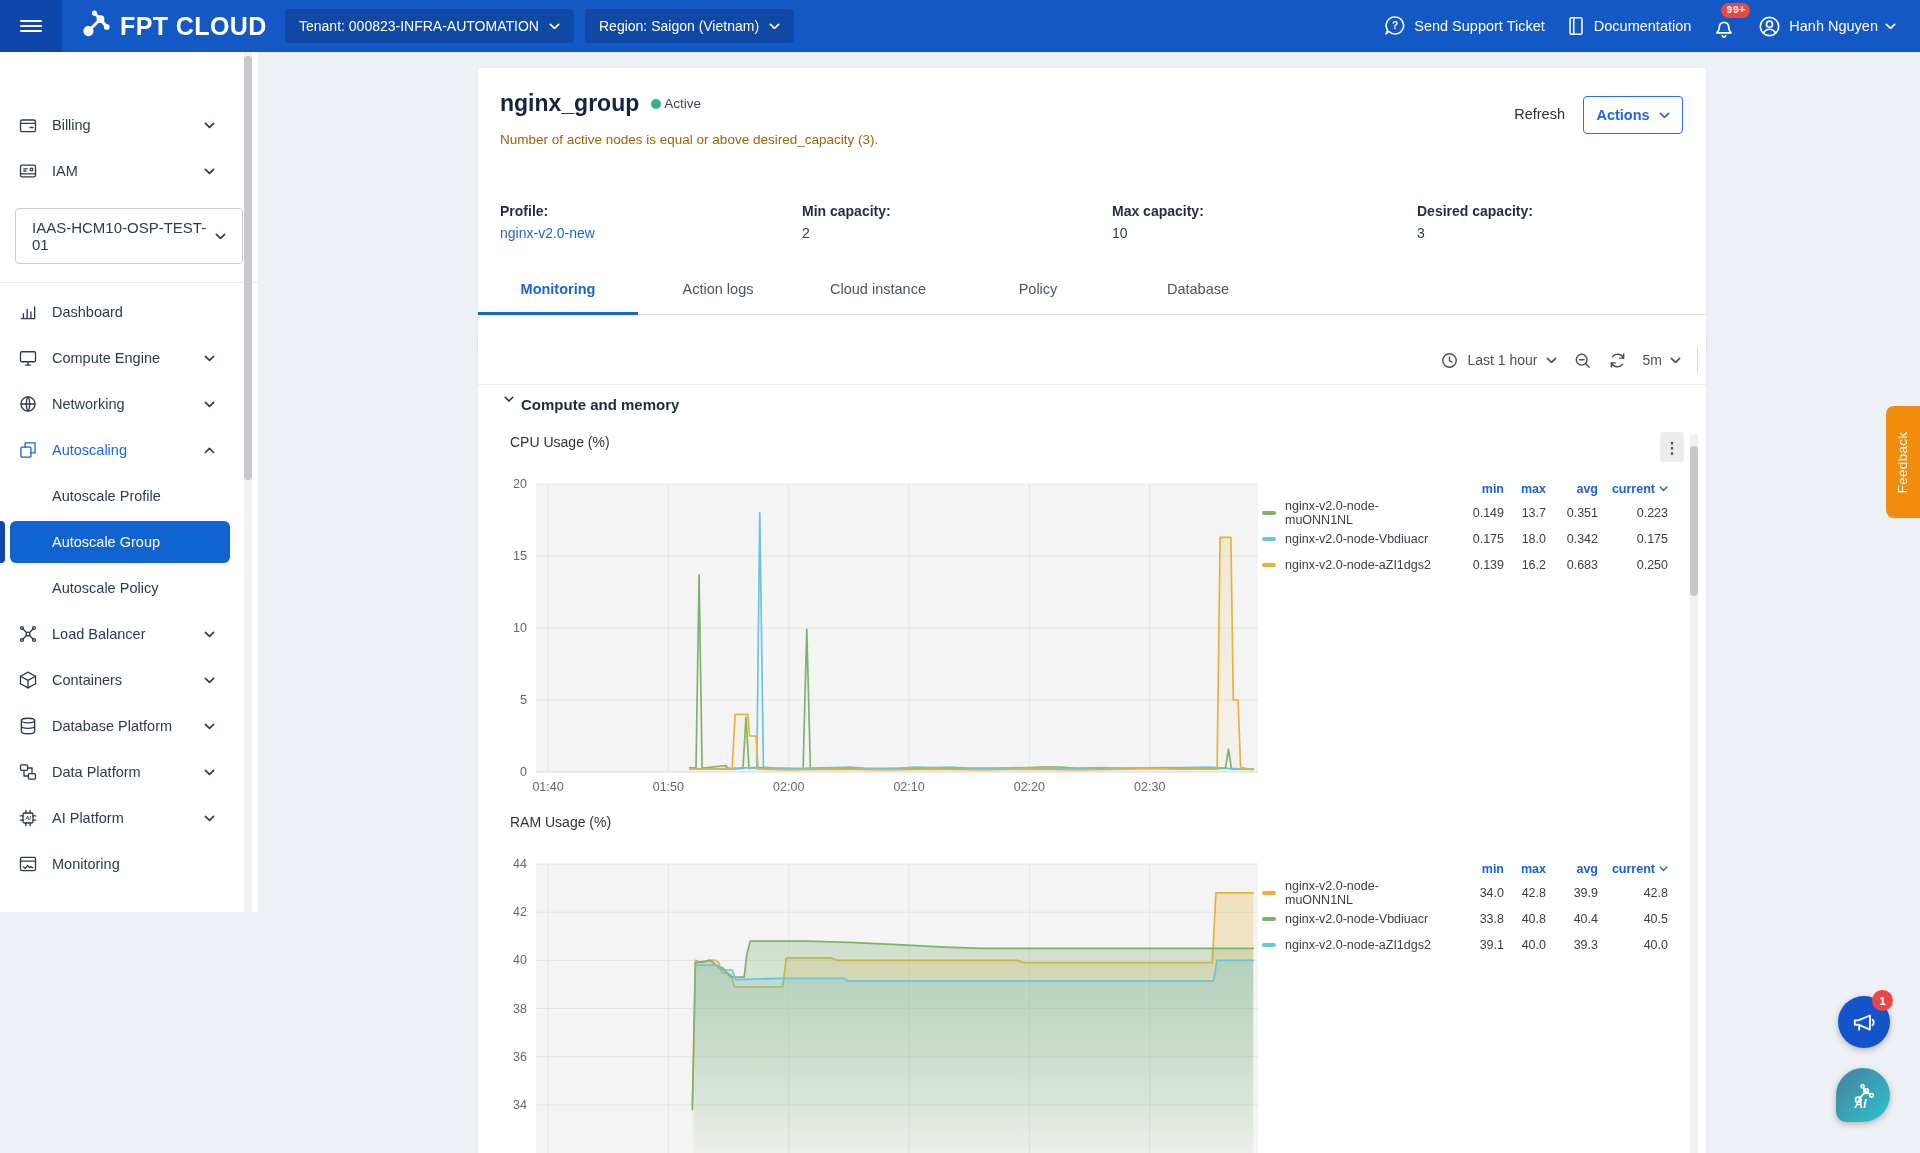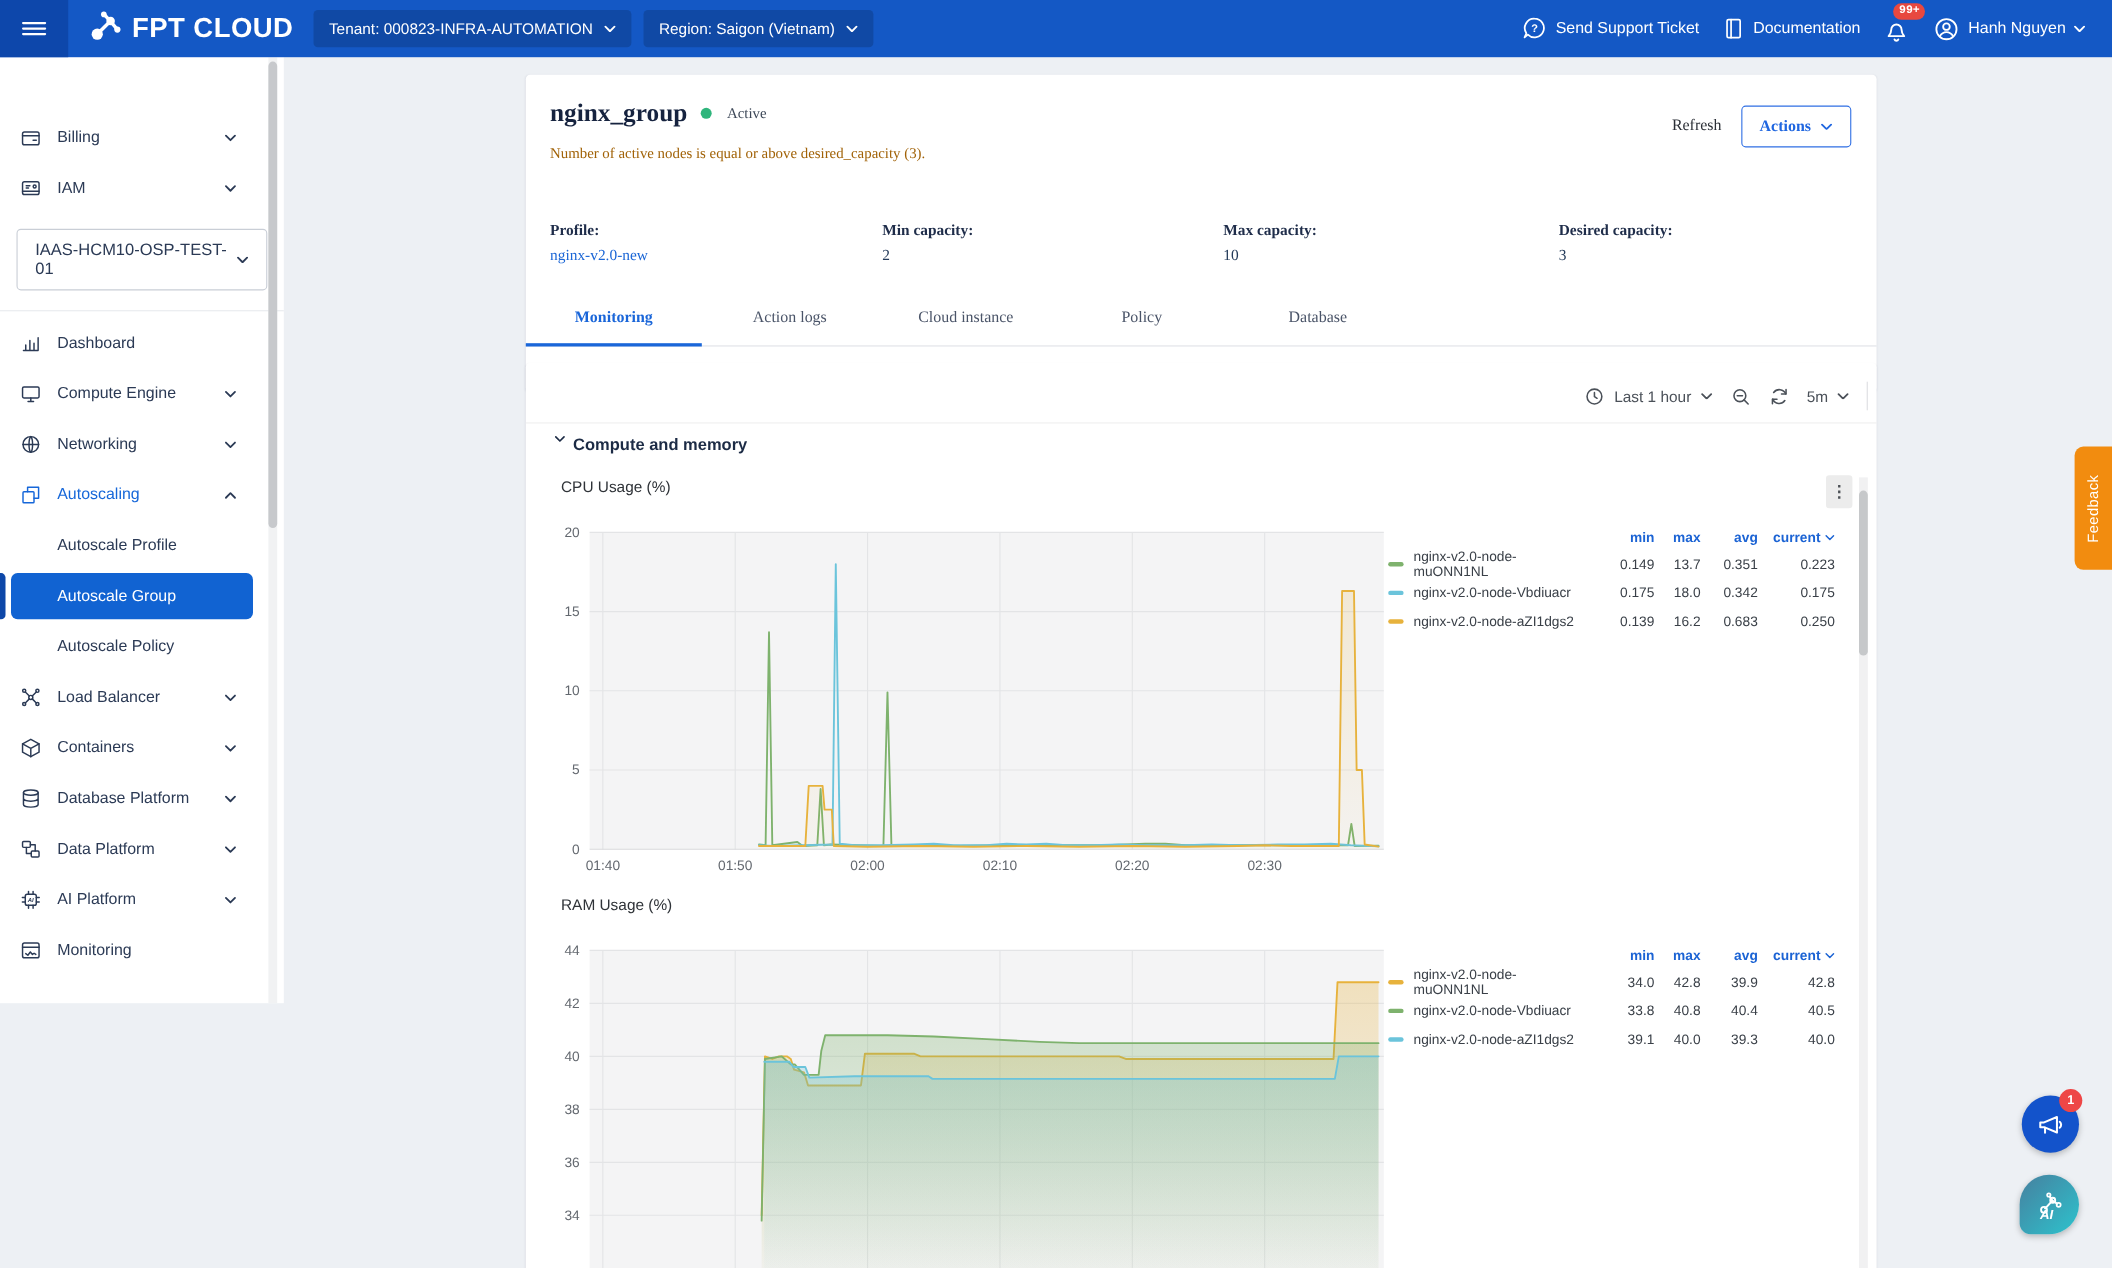--- a/index.html
+++ b/index.html
@@ -28,25 +28,25 @@
   .srow.blue{color:#1667d9;}
   .srow.active .slabel{color:#fff;font-weight:500;}
   .srow .pill{position:absolute;left:10px;right:28px;top:2px;bottom:2px;background:#1163d2;border-radius:6px;z-index:1;}
   .srow .edgebar{position:absolute;left:0;top:2px;width:5px;bottom:2px;background:#0d47a8;border-radius:0 4px 4px 0;z-index:1;}
   #project-select{margin:14px 15px 0 15px;height:56px;border:1px solid #c9ced6;border-radius:4px;display:flex;align-items:center;justify-content:space-between;padding:0 16px;font-size:15px;color:#2b3a55;cursor:pointer;box-sizing:border-box;}
   #sidebar-divider{margin-top:18px;height:1px;background:#e8eaee;}
   #sidebar-scroll{position:absolute;left:244px;top:0;width:8px;height:860px;background:#f1f2f3;}
   #sidebar-thumb{position:absolute;left:0;top:4px;width:8px;height:424px;background:#c7c9cc;border-radius:4px;cursor:pointer;}
   
   .card{position:absolute;left:478px;width:1228px;background:#fff;border-radius:4px;box-shadow:0 1px 2px rgba(20,30,60,.08);}
-  #card1{top:68px;height:288px;font-family:Liberation Serif, serif;}
+  #card1{top:68px;height:288px;}
   #card2{top:330px;height:823px;border-radius:4px 4px 0 0;}
   
   #page-title{position:absolute;left:22px;top:22px;font-size:23px;font-weight:700;color:#16233f;display:flex;align-items:center;gap:12px;}
-  #status-wrap{display:flex;align-items:center;gap:14px;font-size:13.5px;font-weight:400;color:#3c4757;}
+  #status-wrap{display:flex;align-items:center;gap:3px;font-size:13.5px;font-weight:400;color:#3c4757;}
   #status-dot{width:10px;height:10px;border-radius:50%;background:#2fb57c;}
   #page-desc{position:absolute;left:22px;top:64px;font-size:13.5px;color:#a16207;}
   #refresh-btn{position:absolute;right:141px;top:38px;font-size:14.5px;color:#2b2f36;cursor:pointer;}
   #actions-btn{position:absolute;right:23px;top:28px;width:100px;height:38px;border:1px solid #2f6fe4;border-radius:4px;color:#1f66e0;font-size:14.5px;font-weight:600;display:flex;align-items:center;justify-content:center;gap:9px;cursor:pointer;background:#fff;box-sizing:border-box;}
   #fields-row .flabel{position:absolute;top:135px;font-size:14px;font-weight:700;color:#1f2d4a;}
   #fields-row .fvalue{position:absolute;top:157px;font-size:14px;color:#243b5a;}
   #fields-row .fvalue.link{color:#1b66d6;cursor:pointer;}
   #tabs{position:absolute;left:0;top:196px;width:100%;height:50px;border-bottom:1px solid #dfe2e7;display:flex;}
   .tab{width:160px;height:100%;display:flex;align-items:center;justify-content:center;font-size:14.5px;color:#4a5468;cursor:pointer;position:relative;box-sizing:border-box;}
   .tab.active{color:#1a66d9;font-weight:600;}

